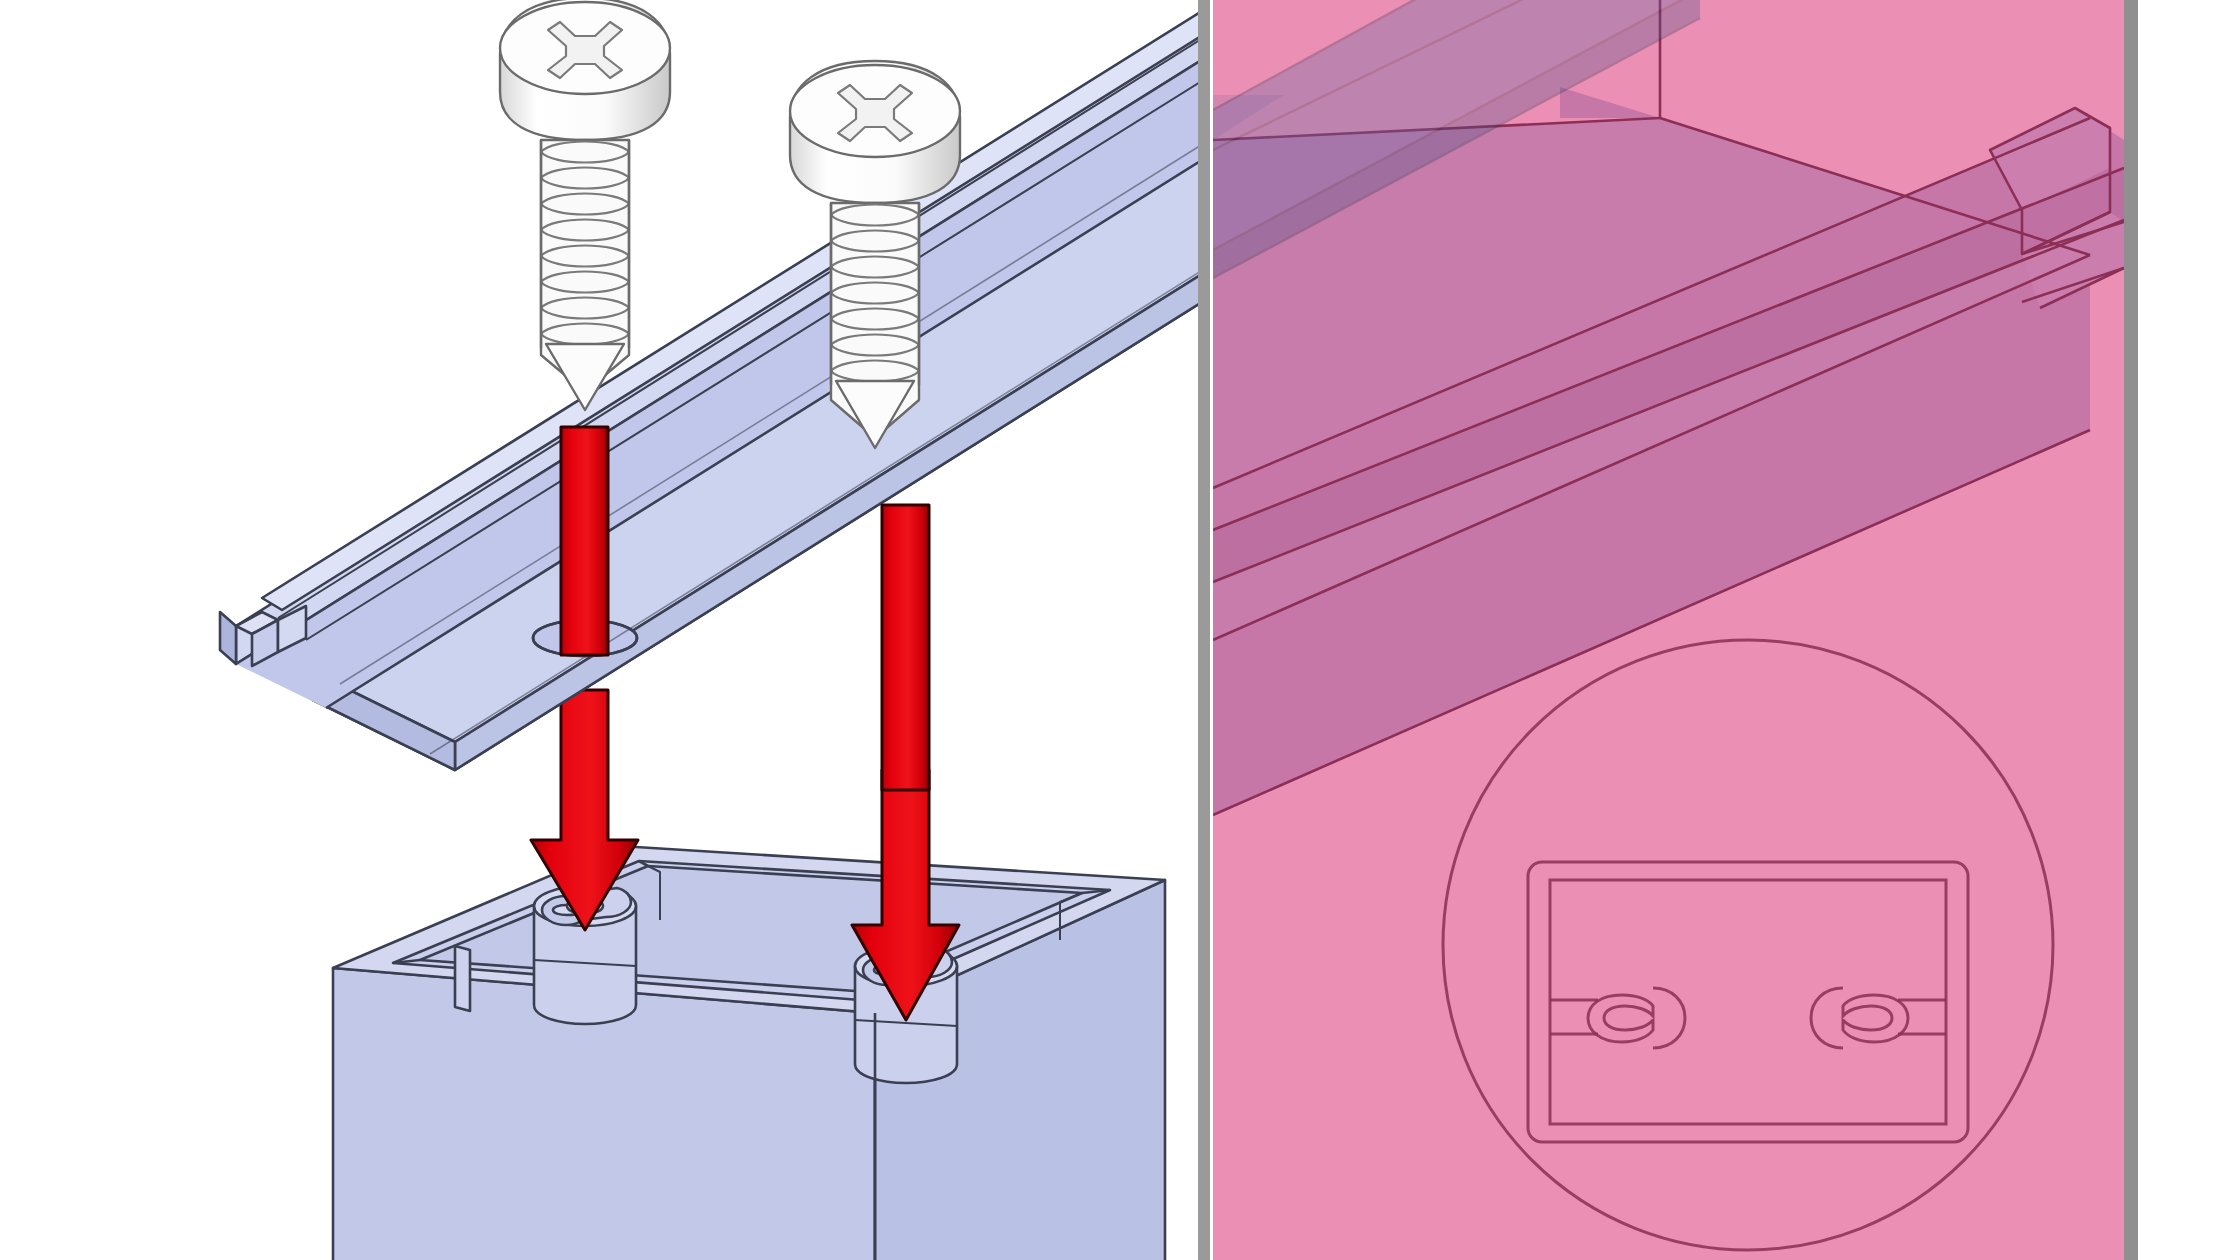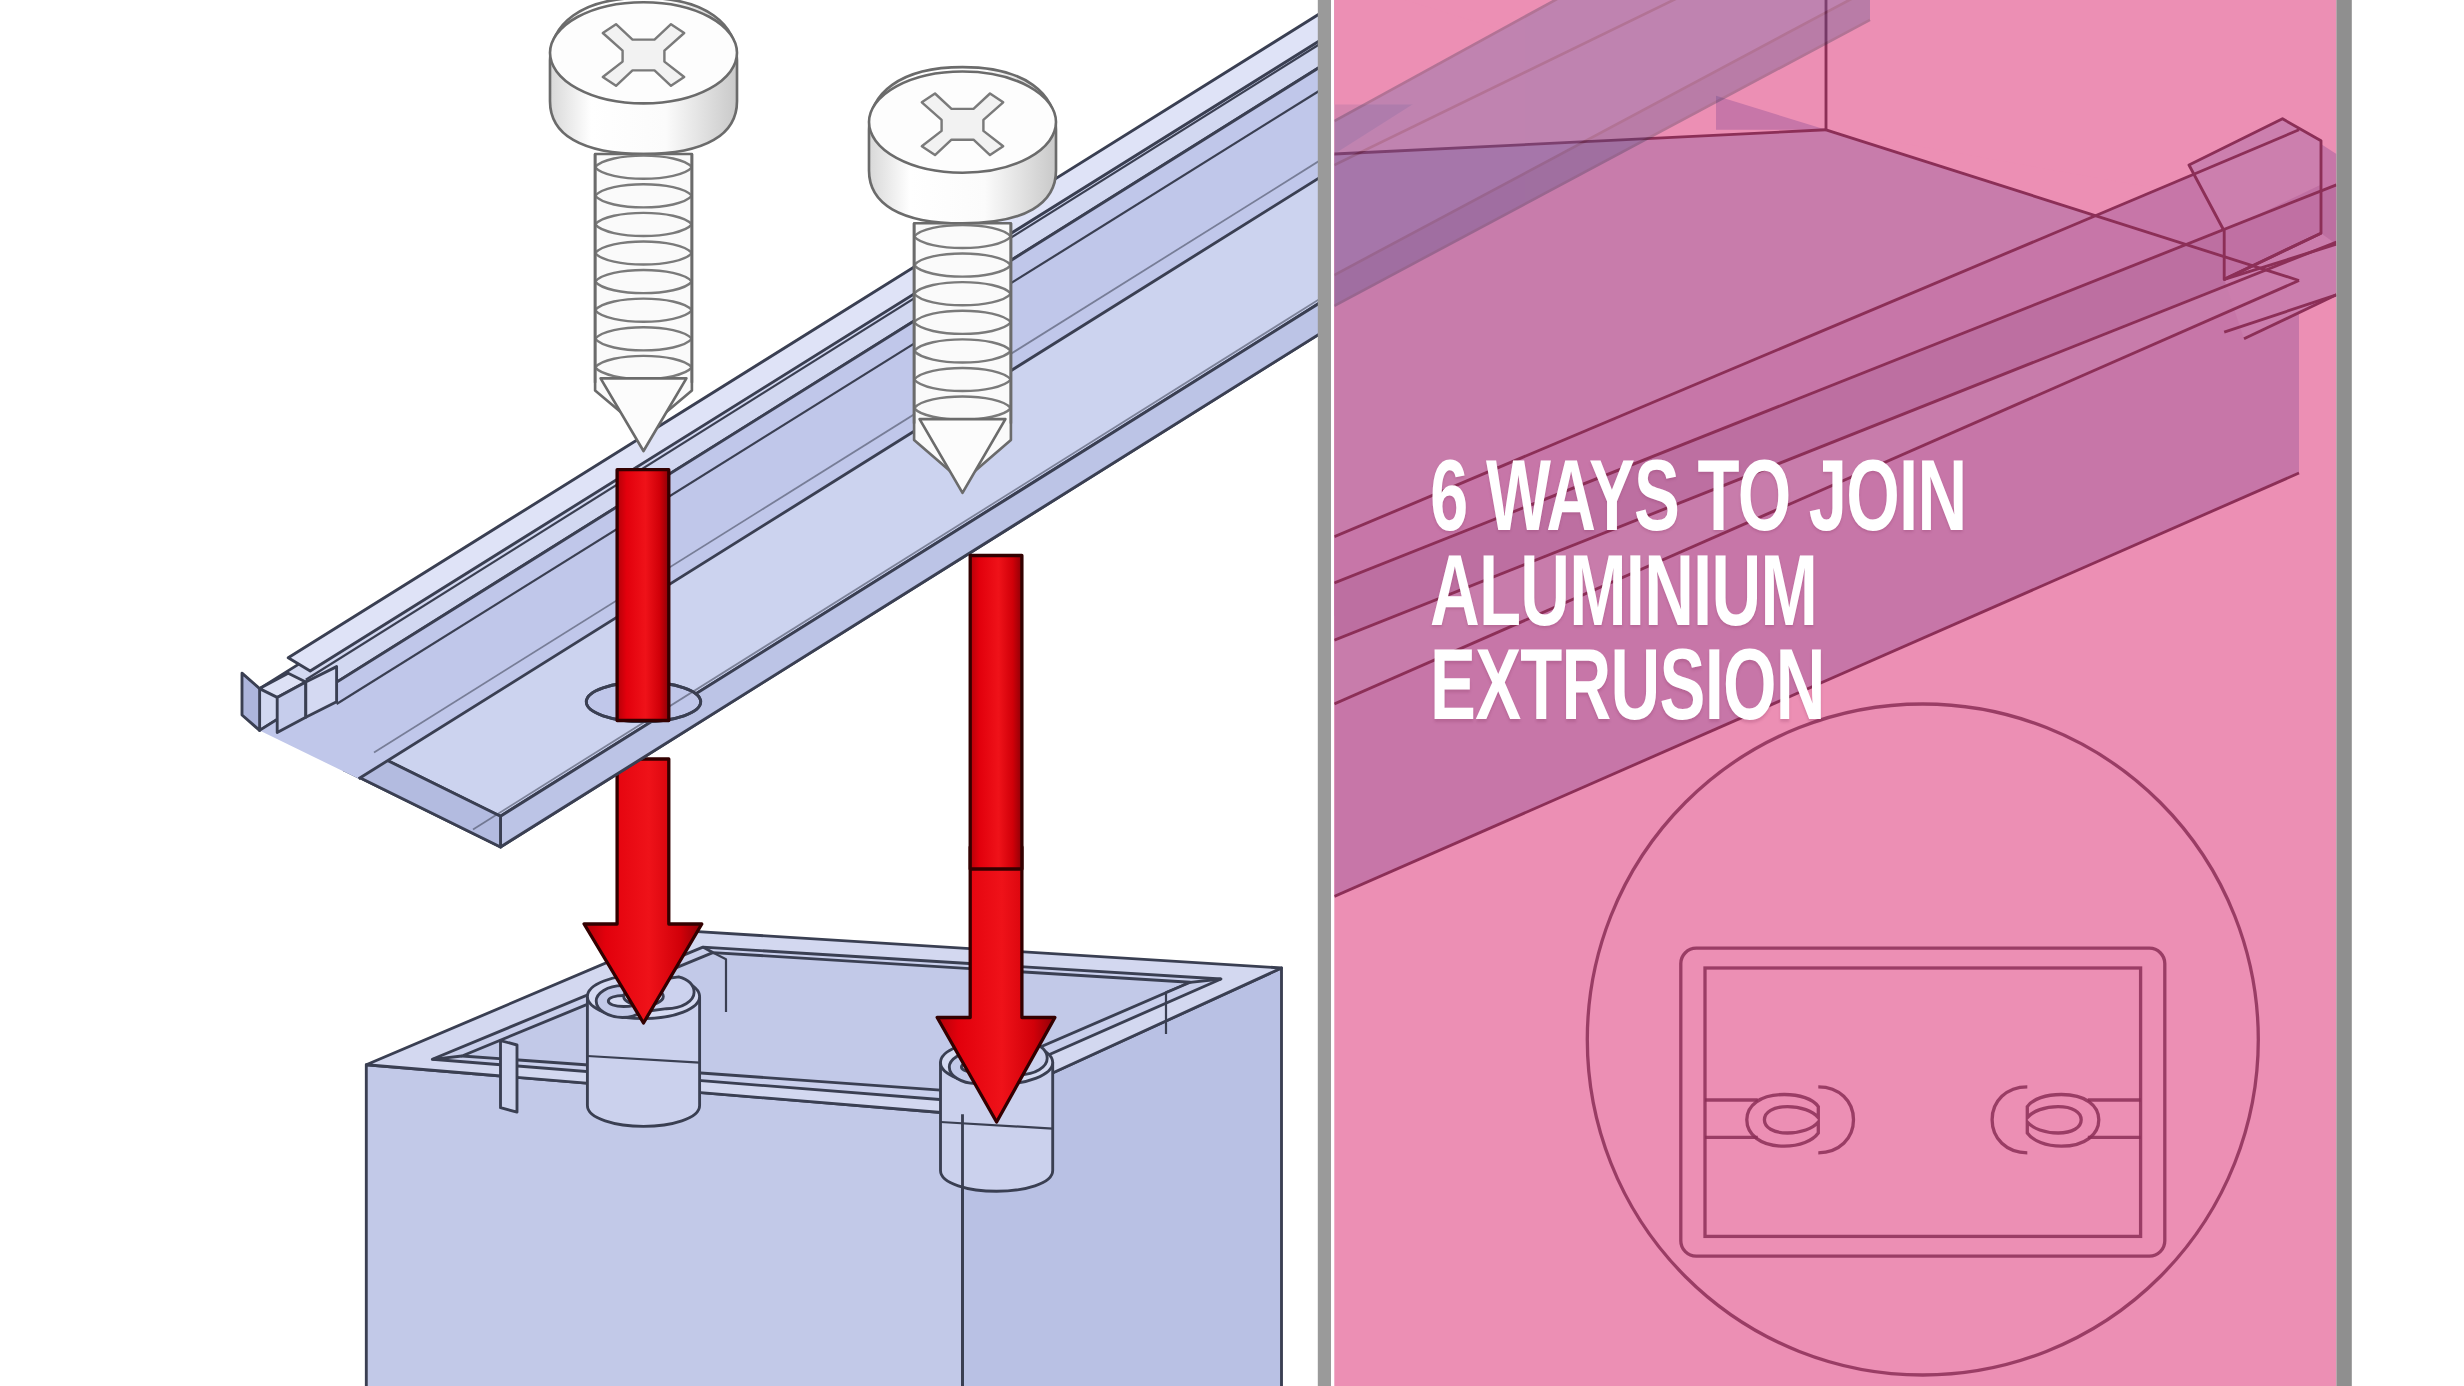--- a/index.html
+++ b/index.html
@@ -296,19 +296,14 @@
                C1884,1030 1892,1025 1892,1018 C1892,1011 1884,1006 1871,1006
                C1859,1006 1848,1010 1843,1016 L1843,1006 C1848,999 1860,995 1874,995 Z"></path>
       <path d="M1843,988 C1824,988 1811,1001 1811,1018 C1811,1035 1824,1048 1843,1048"></path>
     </g>
   </svg>
 
   <div style="position:absolute;left:1198px;top:0;width:12px;height:1260px;background:#9a9a9a;z-index:30;"></div>
   <div style="position:absolute;left:2124px;top:0;width:14px;height:1260px;background:#8f8f8f;z-index:30;"></div>
   <div style="position:absolute;left:2138px;top:0;width:102px;height:1260px;background:#ffffff;z-index:29;"></div>
 
-  <div id="title-block">
-    <span class="title-line">6 WAYS TO JOIN</span>
-    <span class="title-line">ALUMINIUM</span>
-    <span class="title-line">EXTRUSION</span>
-  </div>
 
 </div>
 
 </body></html>

